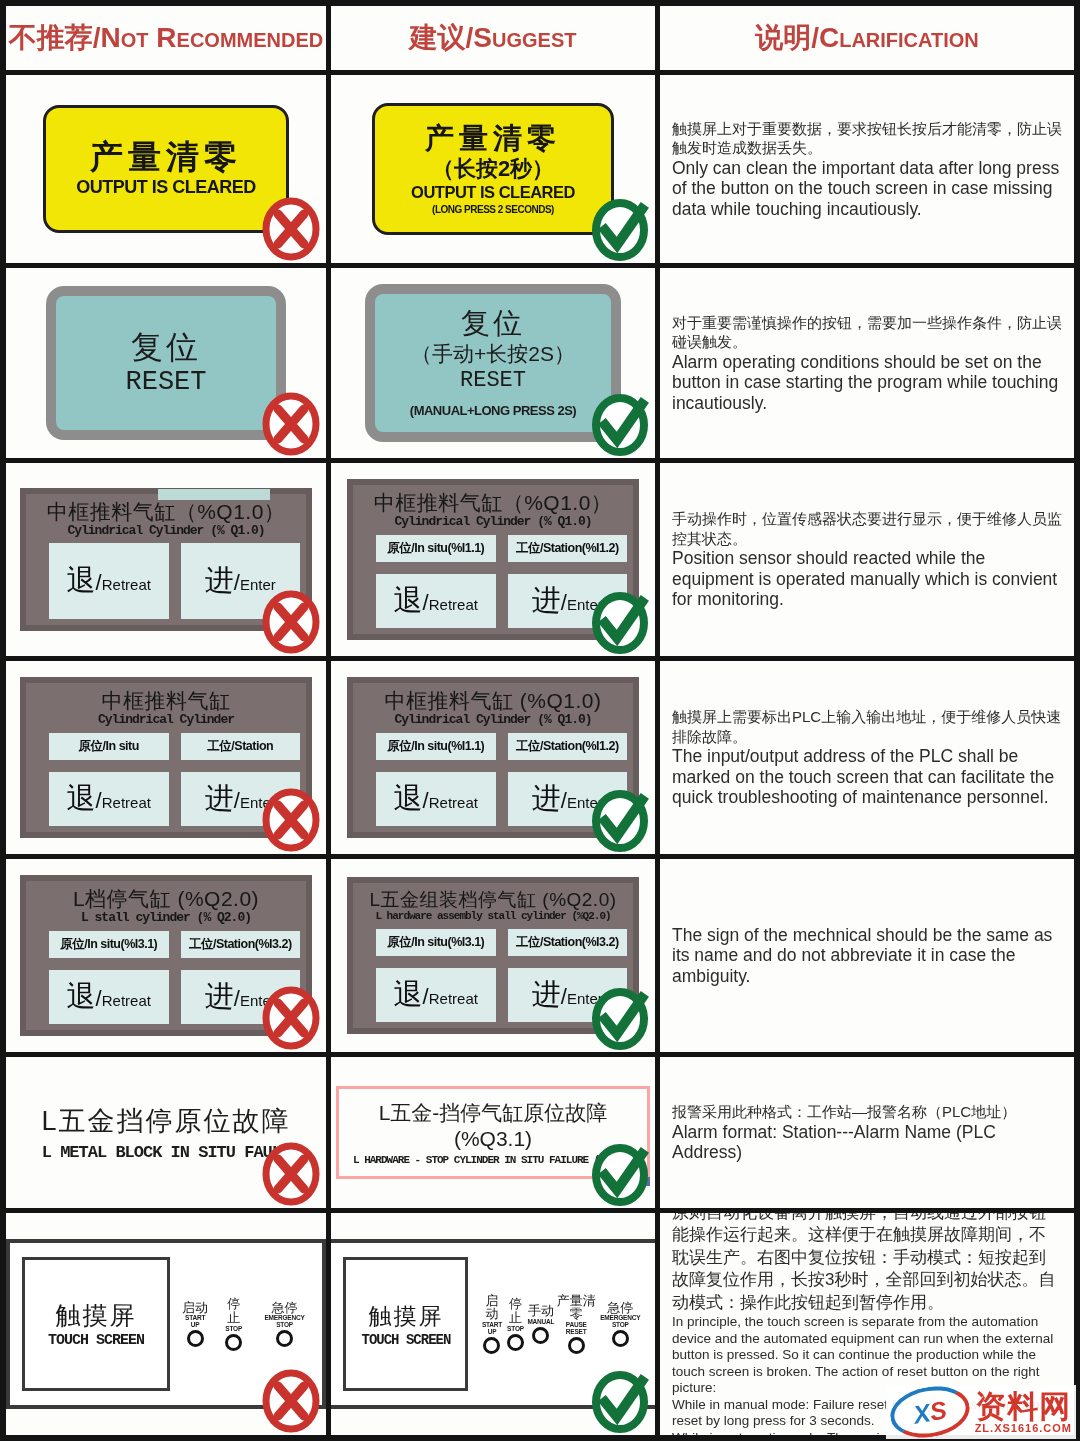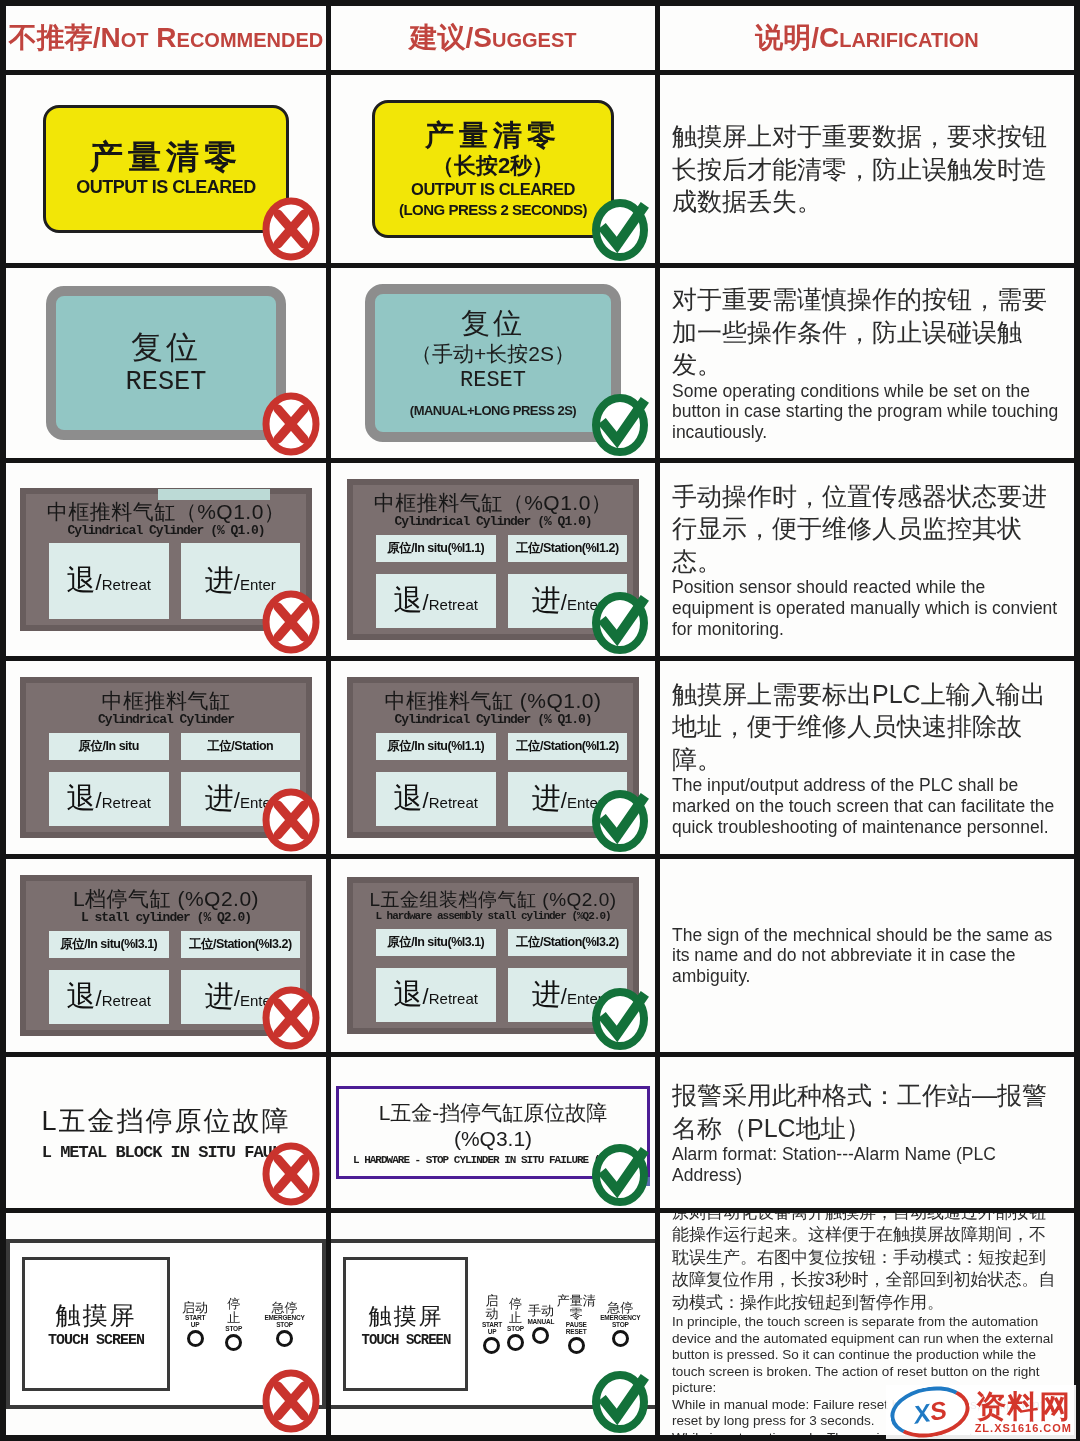--- a/index.html
+++ b/index.html
@@ -16,21 +16,21 @@
   .htxt{color:#c0443e;font-weight:bold;font-size:28px;font-variant:small-caps;letter-spacing:0;}
   
   .mark{position:absolute;right:5px;bottom:2px;width:60px;height:64px;}
   
   .btn-yellow{background:#f2e607;border:3px solid #1f1f1f;border-radius:16px;text-align:center;}
   .by1{padding:30px 20px;width:200px;}
   .by2{padding:16px 14px;width:208px;}
   .zh-big{font-size:33px;font-weight:600;letter-spacing:5px;color:#161616;line-height:1.15;}
   .zh-mid{font-size:22px;font-weight:600;color:#161616;line-height:1.2;}
   .en-big{font-size:18px;font-weight:bold;color:#161616;letter-spacing:-0.5px;line-height:1.3;}
-  .en-sm{font-size:15px;font-weight:bold;color:#161616;letter-spacing:-0.5px;line-height:1.2;}
+  .en-sm{font-size:10px;font-weight:bold;color:#161616;letter-spacing:-0.5px;line-height:1.2;}
   
   .btn-teal{background:#92c6c4;border:10px solid #8d8d8d;border-radius:18px;text-align:center;}
   .bt1{padding:32px 10px;width:200px;}
   .bt2{padding:12px 10px;width:216px;}
   .teal-zh{font-size:32px;color:#1c1c1c;letter-spacing:3px;line-height:1.2;}
   .teal-en{font-size:27px;color:#1c1c1c;font-family:"Liberation Mono","DejaVu Sans Mono",monospace;line-height:1.2;}
   .teal-zh2{font-size:21px;color:#1c1c1c;line-height:1.3;}
   .teal-en2{font-size:13px;font-weight:bold;color:#1c1c1c;line-height:1.4;letter-spacing:-0.5px;margin-top:8px;}
   
   .panel{background:#7b6f6f;border:6px solid #685d5d;padding:6px;width:268px;
@@ -45,41 +45,41 @@
           padding:5px 1px;letter-spacing:-0.5px;}
   .pbtn{background:#dcecea;color:#111;text-align:center;padding:7px 1px;}
   .pbtn.tall{padding:18px 1px;}
   .pb-big{font-size:29px;}
   .pb-sl{font-size:22px;}
   .pb-sm{font-size:15px;text-align:center;}
   
   .alarm-bad{text-align:center;}
   .ab-zh{font-size:27px;color:#1d1d1d;letter-spacing:2px;}
   .ab-en{font-size:17px;font-weight:bold;color:#1d1d1d;font-family:"Liberation Mono","DejaVu Sans Mono",monospace;letter-spacing:-1px;margin-top:4px;}
-  .alarm-box{border:3px solid #4c1d95;padding:10px 8px;text-align:center;width:292px;position:relative;}
+  .alarm-box{border:3px solid #fca5a5;padding:10px 8px;text-align:center;width:292px;position:relative;}
   .ag-zh{font-size:21px;color:#1d1d1d;}
   .ag-en{font-size:11px;font-weight:bold;color:#1d1d1d;font-family:"Liberation Mono","DejaVu Sans Mono",monospace;letter-spacing:-1px;margin-top:3px;}
   .ag-notch{position:absolute;right:-3px;bottom:-10px;width:9px;height:9px;background:#5a6cae;}
   
   .ts{border:4px solid #3a3a3a;background:#fff;display:flex;align-items:center;gap:12px;padding:14px 12px;}
   .ts-screen{border:3px solid #3a3a3a;display:flex;flex-direction:column;align-items:center;justify-content:center;text-align:center;}
   .tss1{width:158px;height:128px;}
   .tss2{width:148px;height:128px;}
   .ts-zh{font-size:25px;color:#1a1a1a;letter-spacing:2px;}
   .ts-en{font-size:15px;color:#1a1a1a;font-family:"Liberation Mono","DejaVu Sans Mono",monospace;font-weight:bold;letter-spacing:-1px;}
   .ts-col{display:flex;flex-direction:row;align-items:center;}
   .ts-col.loose{gap:14px;}
   .ts-col.tight{gap:2px;}
   .ts-btn{text-align:center;}
   .tb-zh{font-size:13px;color:#1a1a1a;line-height:1.05;}
   .tb-en{font-size:6.5px;color:#1a1a1a;font-weight:bold;line-height:1.1;letter-spacing:-0.2px;}
   .ts-circle{width:11px;height:11px;border:3px solid #141414;border-radius:50%;margin:2px auto 0;background:#fff;}
   
   .c-note{align-items:flex-start;justify-content:center;padding:8px 12px;box-sizing:border-box;}
-  .note-zh{font-size:25px;color:#2c2c2c;line-height:1.3;}
+  .note-zh{font-size:15px;color:#2c2c2c;line-height:1.3;}
   .note-en{font-size:17.5px;color:#2c2c2c;line-height:1.18;}
   .note-zh.compact{font-size:17px;line-height:1.32;}
   .note-en.compact{font-size:13.5px;line-height:1.22;}
   .pre{white-space:pre-line;}
   
   .artifact{position:absolute;top:26px;left:152px;width:112px;height:11px;background:#bcdad6;}
   
   .watermark{position:absolute;right:4px;bottom:2px;display:flex;align-items:center;gap:5px;
              background:rgba(255,255,255,0.92);padding:2px 4px;}
   .wm-logo{width:72px;height:42px;border-radius:50%;border:4px solid;
@@ -123,20 +123,21 @@
         <div class="en-big" style="font-size:16.5px">OUTPUT IS CLEARED</div>
         <div class="en-sm">(LONG PRESS 2 SECONDS)</div>
       </div>
       <svg class="mark" viewBox="0 0 60 64">
           <ellipse cx="30" cy="33" rx="24" ry="27" fill="#fff" stroke="#13713a" stroke-width="8"></ellipse>
           <path d="M15 33 L27 48 L52 12" fill="none" stroke="#13713a" stroke-width="10" stroke-linecap="square"></path>
         </svg>
     </div>
     <div class="cell c-note">
       <div class="note-zh">触摸屏上对于重要数据，要求按钮长按后才能清零，防止误触发时造成数据丢失。</div>
+      <div class="note-en">Only can clean the important data after long press of the button on the touch screen in case missing data while touching incautiously.</div>
     </div>
 
     <div class="cell">
       <div class="btn-teal bt1">
         <div class="teal-zh">复位</div>
         <div class="teal-en">RESET</div>
       </div>
       <svg class="mark" viewBox="0 0 60 64">
           <ellipse cx="30" cy="32" rx="25" ry="28" fill="#fff" stroke="#c9332d" stroke-width="7"></ellipse>
           <path d="M17 17 L43 47 M43 17 L17 47" stroke="#c9332d" stroke-width="9" stroke-linecap="round"></path>
@@ -149,21 +150,21 @@
         <div class="teal-en" style="font-size:22px">RESET</div>
         <div class="teal-en2">(MANUAL+LONG PRESS 2S)</div>
       </div>
       <svg class="mark" viewBox="0 0 60 64">
           <ellipse cx="30" cy="33" rx="24" ry="27" fill="#fff" stroke="#13713a" stroke-width="8"></ellipse>
           <path d="M15 33 L27 48 L52 12" fill="none" stroke="#13713a" stroke-width="10" stroke-linecap="square"></path>
         </svg>
     </div>
     <div class="cell c-note">
       <div class="note-zh">对于重要需谨慎操作的按钮，需要加一些操作条件，防止误碰误触发。</div>
-      <div class="note-en">Some operating conditions while be set on the button in case starting the program while touching incautiously.</div>
+      <div class="note-en">Alarm operating conditions should be set on the button in case starting the program while touching incautiously.</div>
     </div>
 
     <div class="cell">
       <div class="artifact"></div>
       <div class="panel">
         <div>
           <div class="p-title-zh">中框推料气缸（%Q1.0）</div>
           <div class="p-title-en">Cylindrical Cylinder (% Q1.0)</div>
         </div>
         <div class="p-grid">

